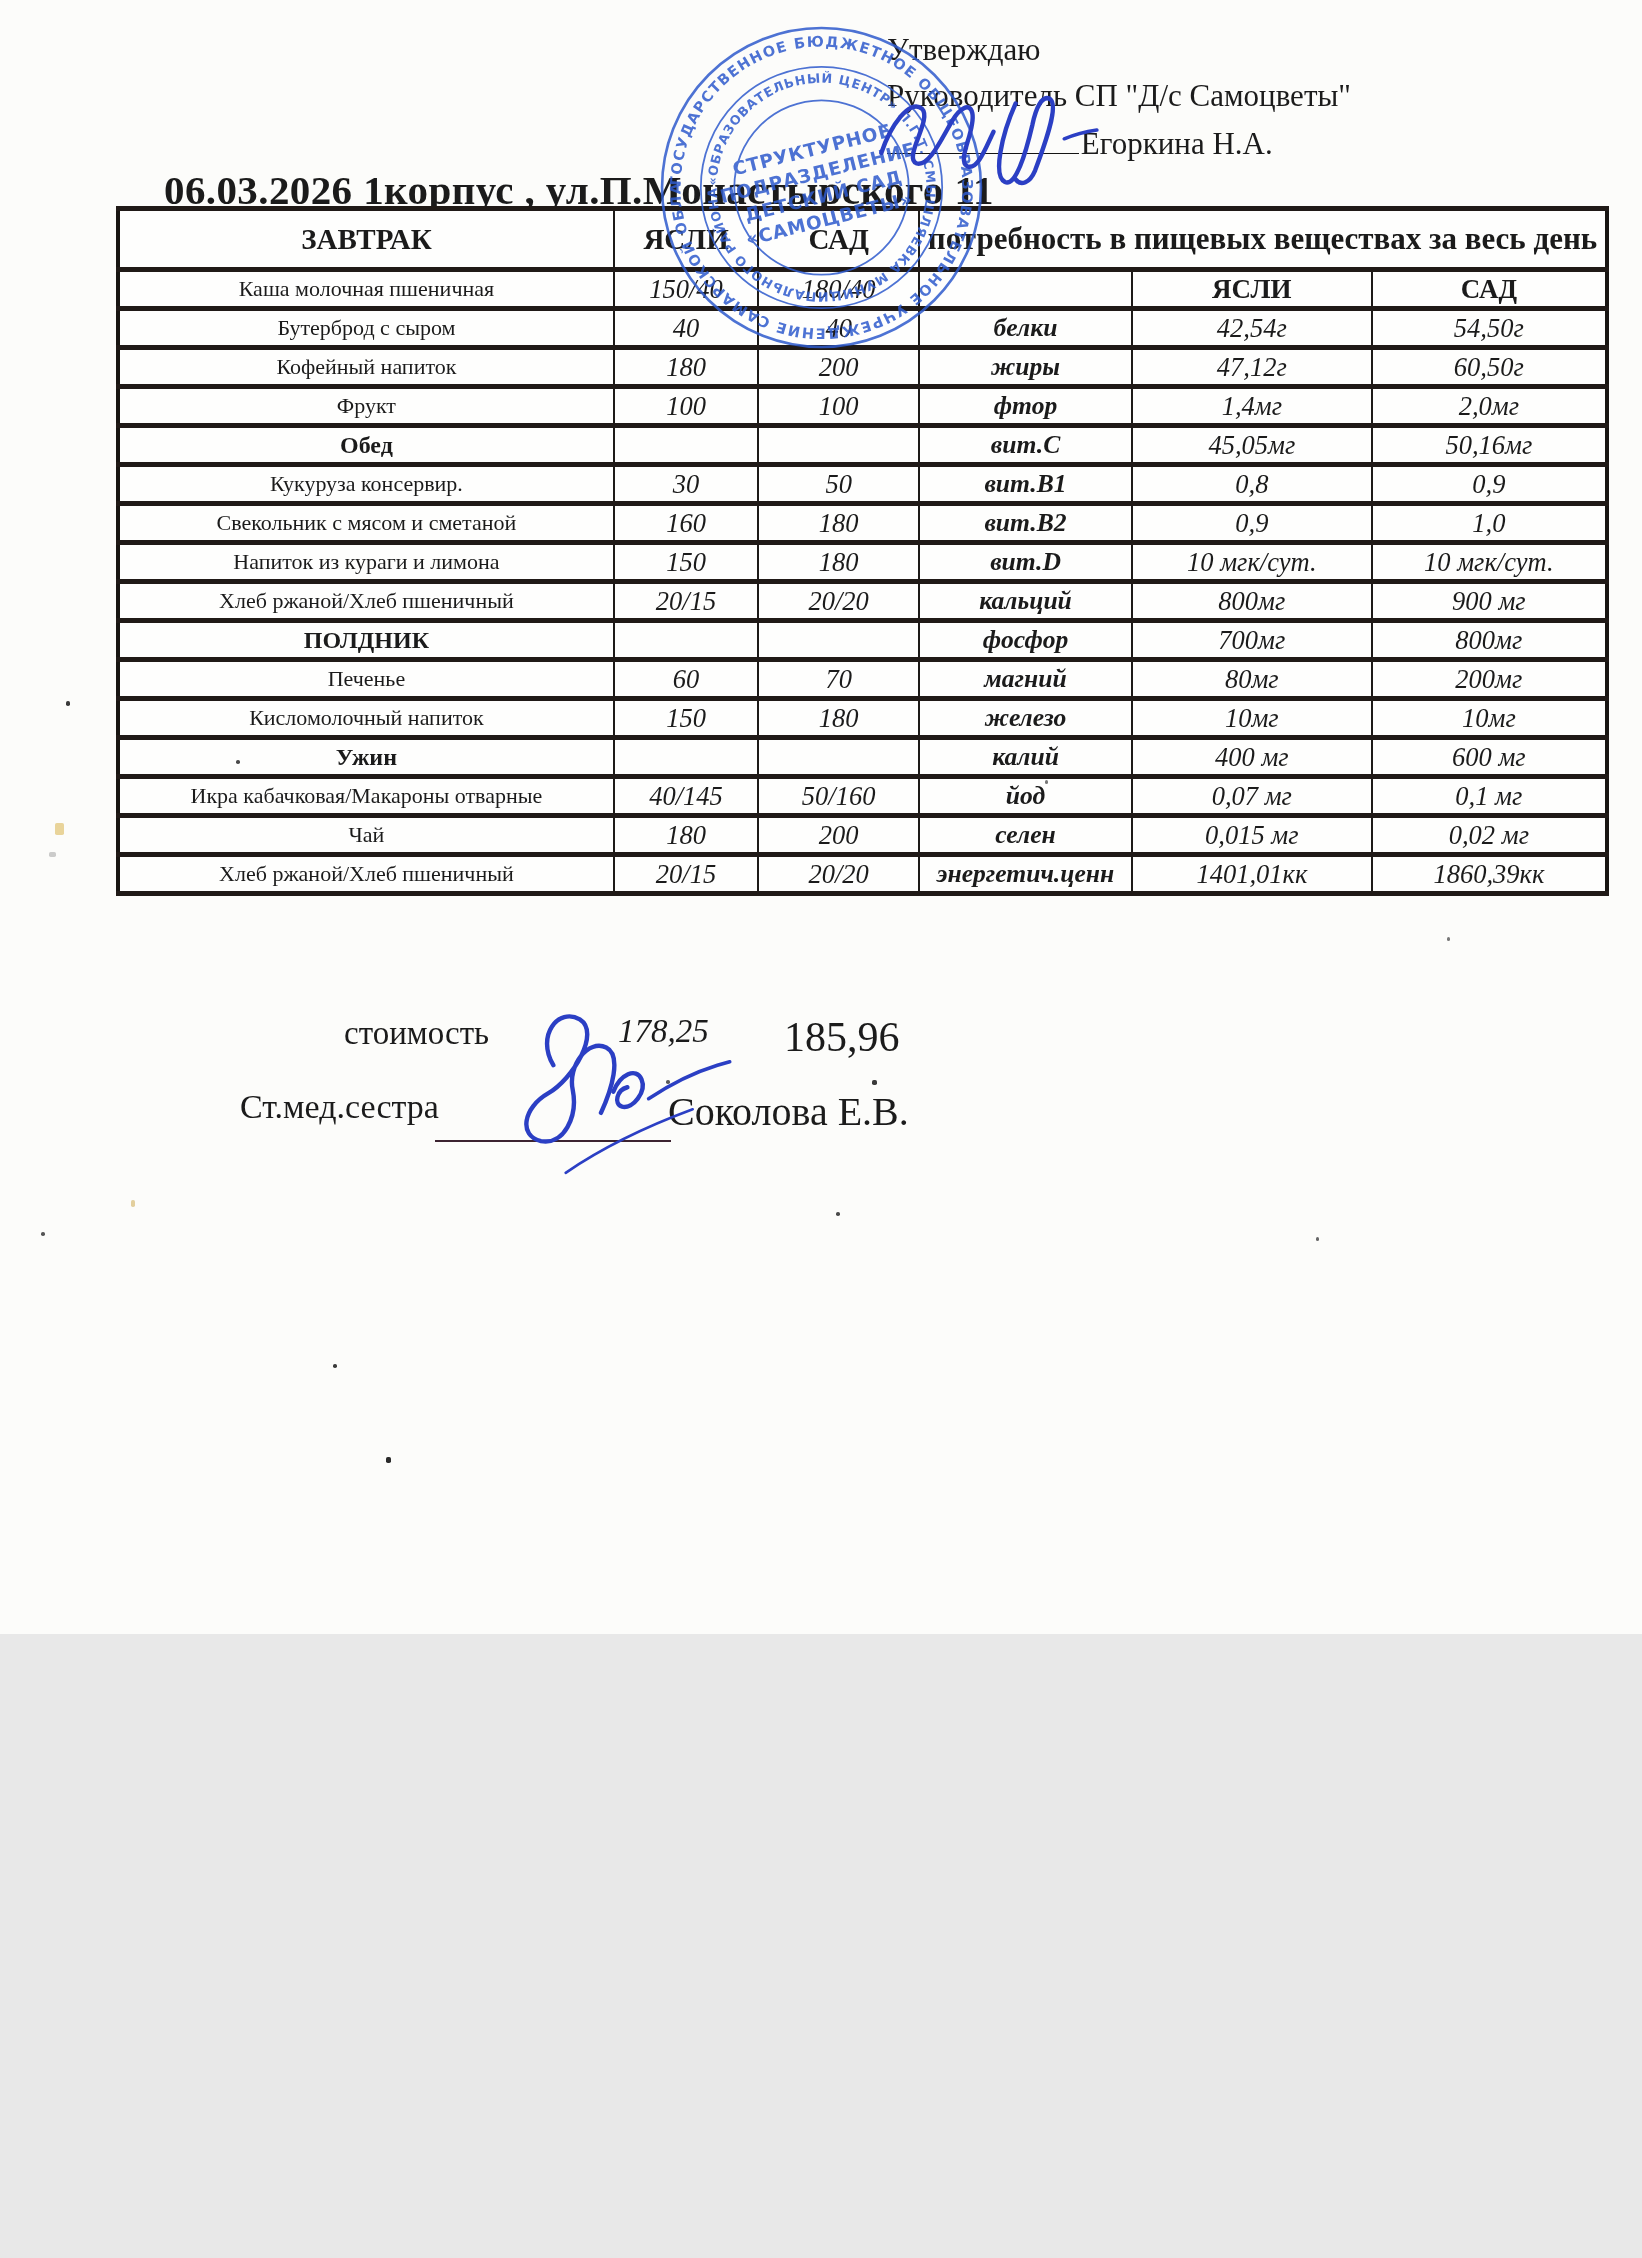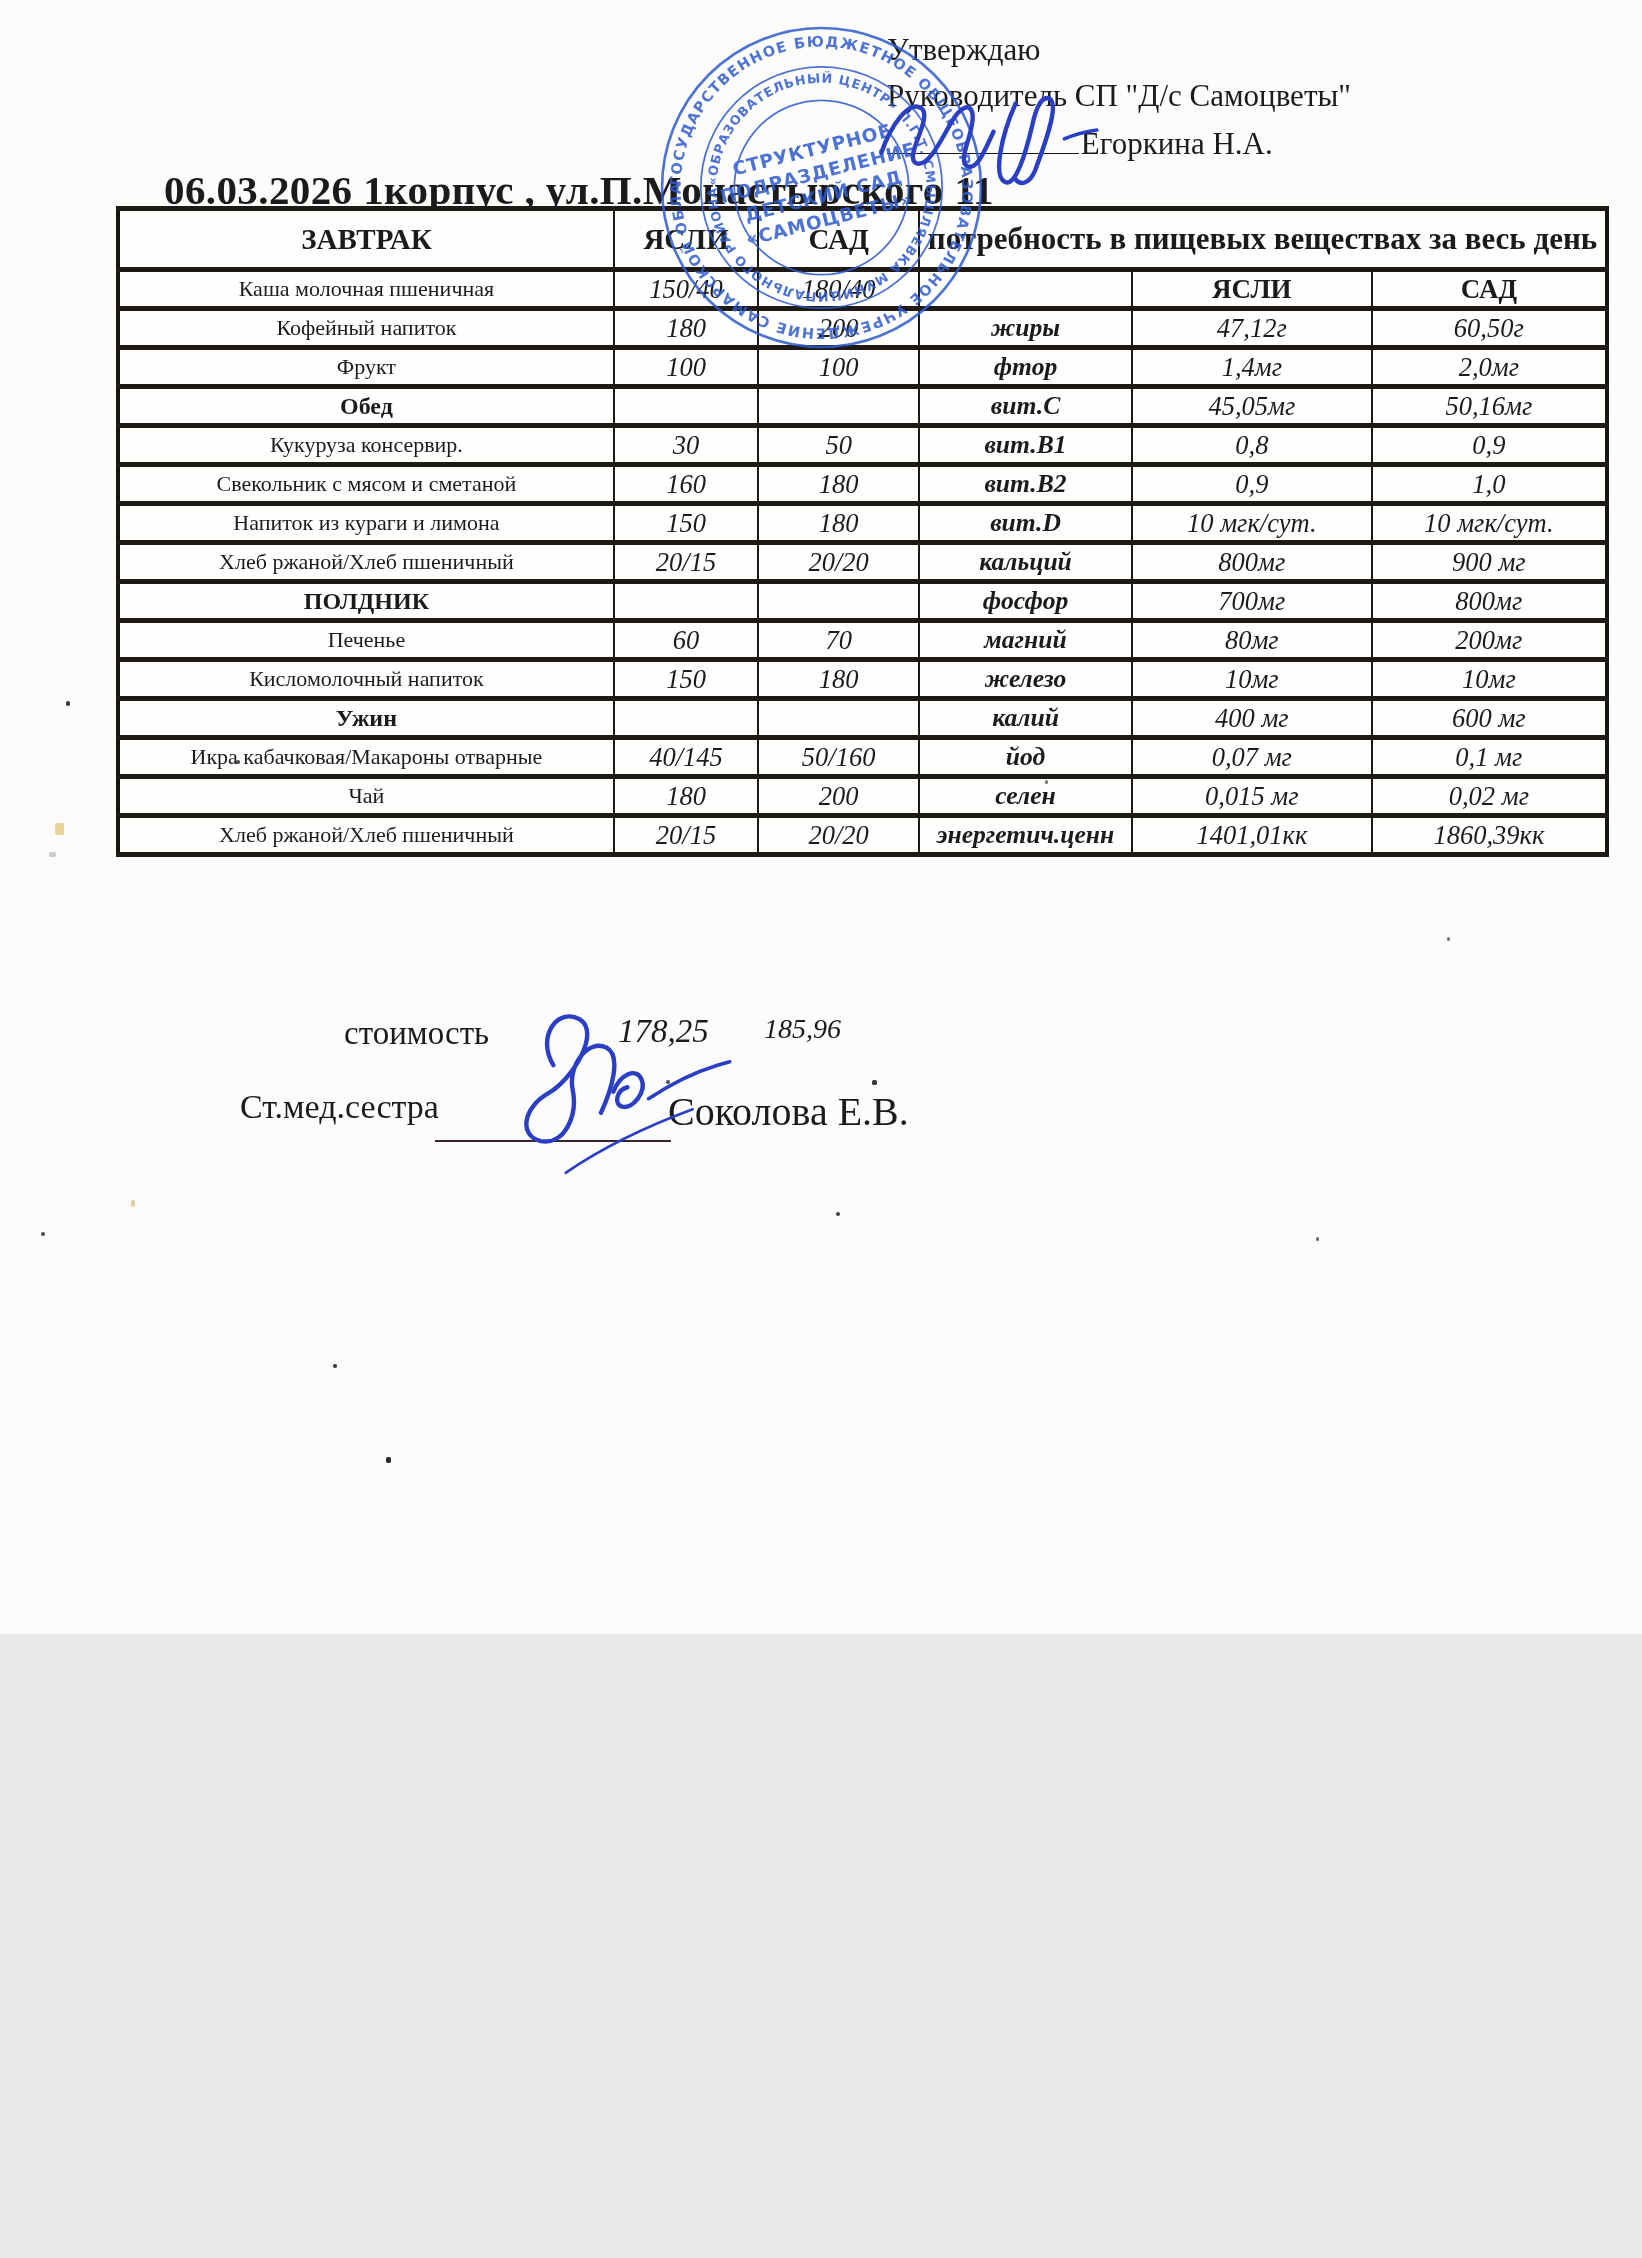--- a/index.html
+++ b/index.html
@@ -48,21 +48,21 @@
   .menu tbody td{height:34px;}
   td.meal{font-size:22px;}
   td.pv{font-size:26.5px;font-style:italic;}
   td.nut{font-size:25.6px;font-style:italic;font-weight:700;}
   td.nv{font-size:26.5px;font-style:italic;}
   tr.section td.meal{font-weight:700;font-size:24px;}
   tr.subheader td.nv{font-style:normal;font-weight:700;font-size:27px;}
   
   .cost-label{position:absolute;left:344px;top:1015px;font-size:33px;}
   .cost-v1{position:absolute;left:618px;top:1013px;font-size:33px;font-style:italic;}
-  .cost-v2{position:absolute;left:764px;top:1013px;font-size:28px;font-style:italic;}
+  .cost-v2{position:absolute;left:784px;top:1013px;font-size:42px;}
   .nurse-label{position:absolute;left:240px;top:1088px;font-size:34px;}
   .nurse-underline{position:absolute;left:435px;top:1140px;width:236px;border-top:2.6px solid #3c2330;}
   .nurse-name{position:absolute;left:668px;top:1088px;font-size:40px;}
   
   .speck{position:absolute;border-radius:1.8px;}
 </style>
 </head>
 <body>
 
 <div class="page">
@@ -121,20 +121,28 @@
     <tbody>
         <tr class="subheader">
     <td class="meal">Каша молочная пшеничная</td>
     <td class="pv">150/40</td>
     <td class="pv">180/40</td>
     <td class="nut"></td>
     <td class="nv">ЯСЛИ</td>
     <td class="nv">САД</td>
   </tr>
         <tr>
+    <td class="meal">Бутерброд с  сыром</td>
+    <td class="pv">40</td>
+    <td class="pv">40</td>
+    <td class="nut">белки</td>
+    <td class="nv">42,54г</td>
+    <td class="nv">54,50г</td>
+  </tr>
+        <tr>
     <td class="meal">Кофейный напиток</td>
     <td class="pv">180</td>
     <td class="pv">200</td>
     <td class="nut">жиры</td>
     <td class="nv">47,12г</td>
     <td class="nv">60,50г</td>
   </tr>
         <tr>
     <td class="meal">Фрукт</td>
     <td class="pv">100</td>

